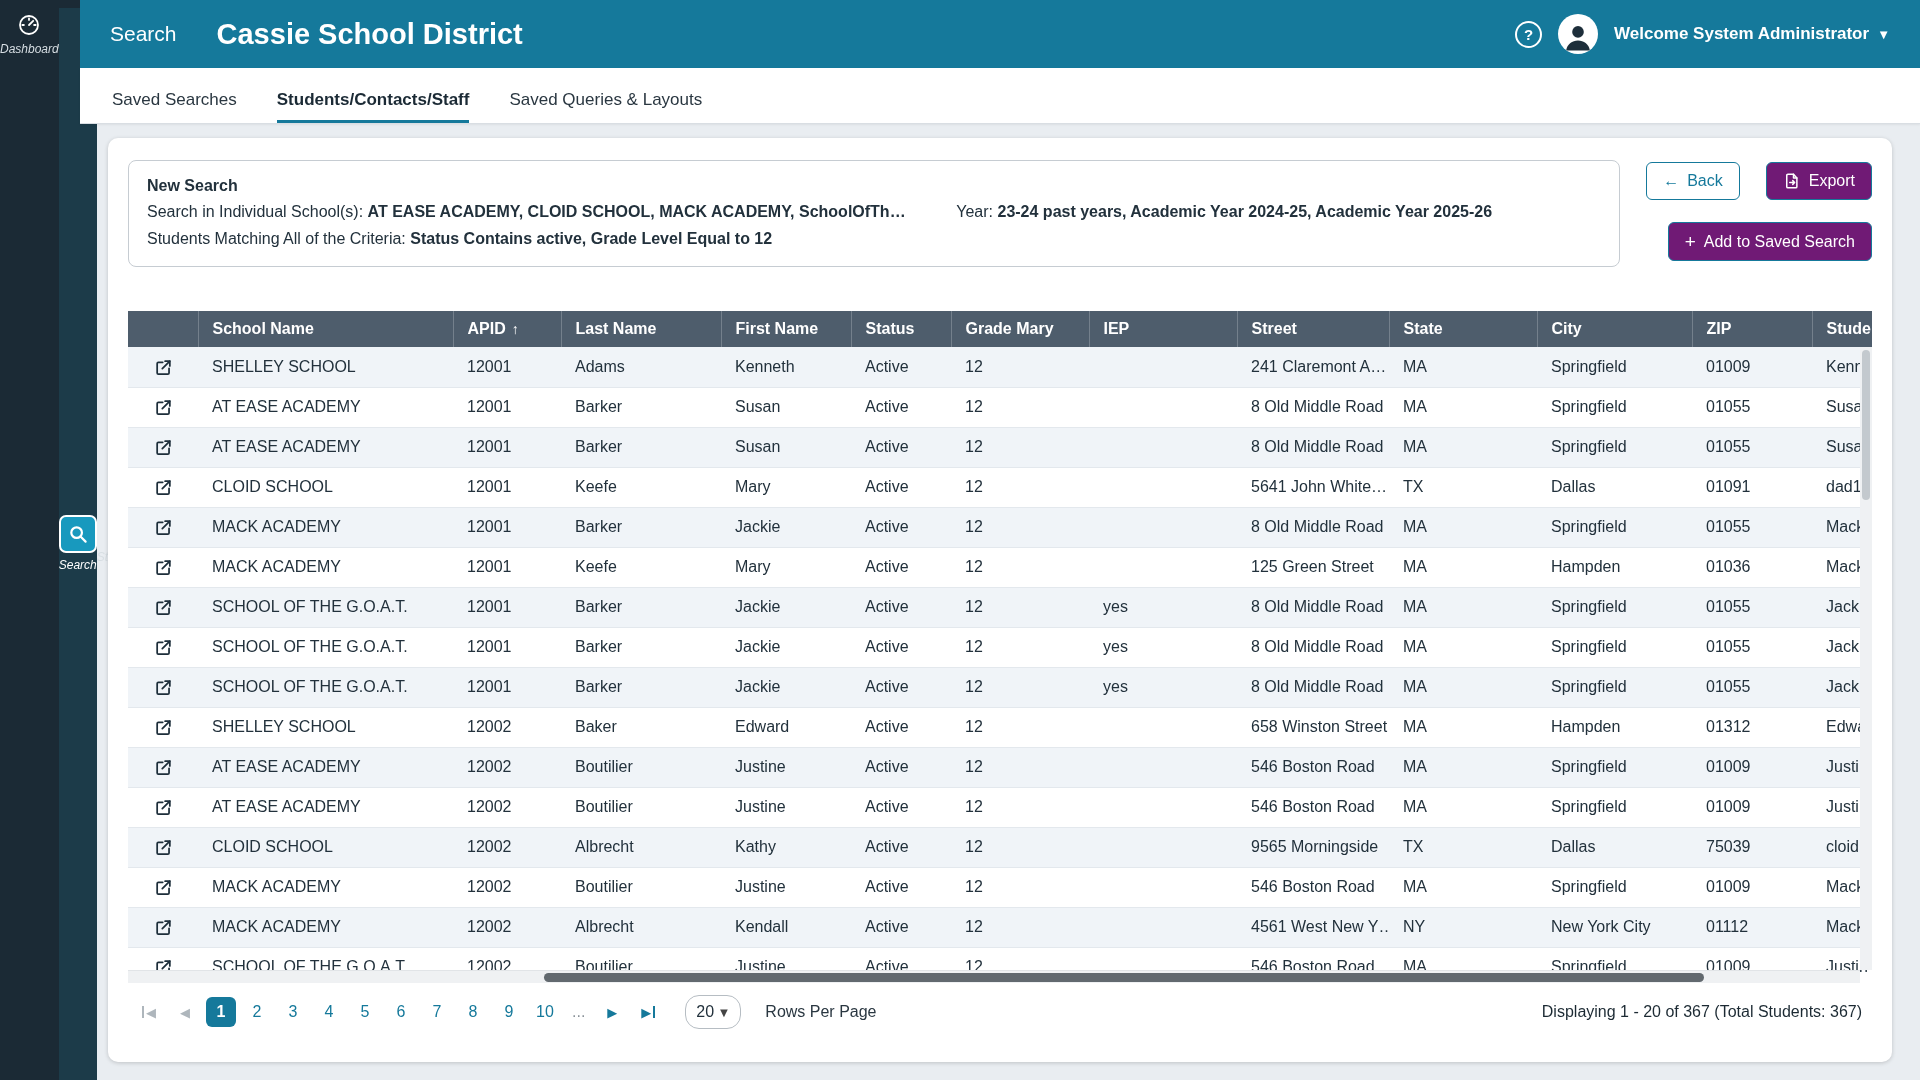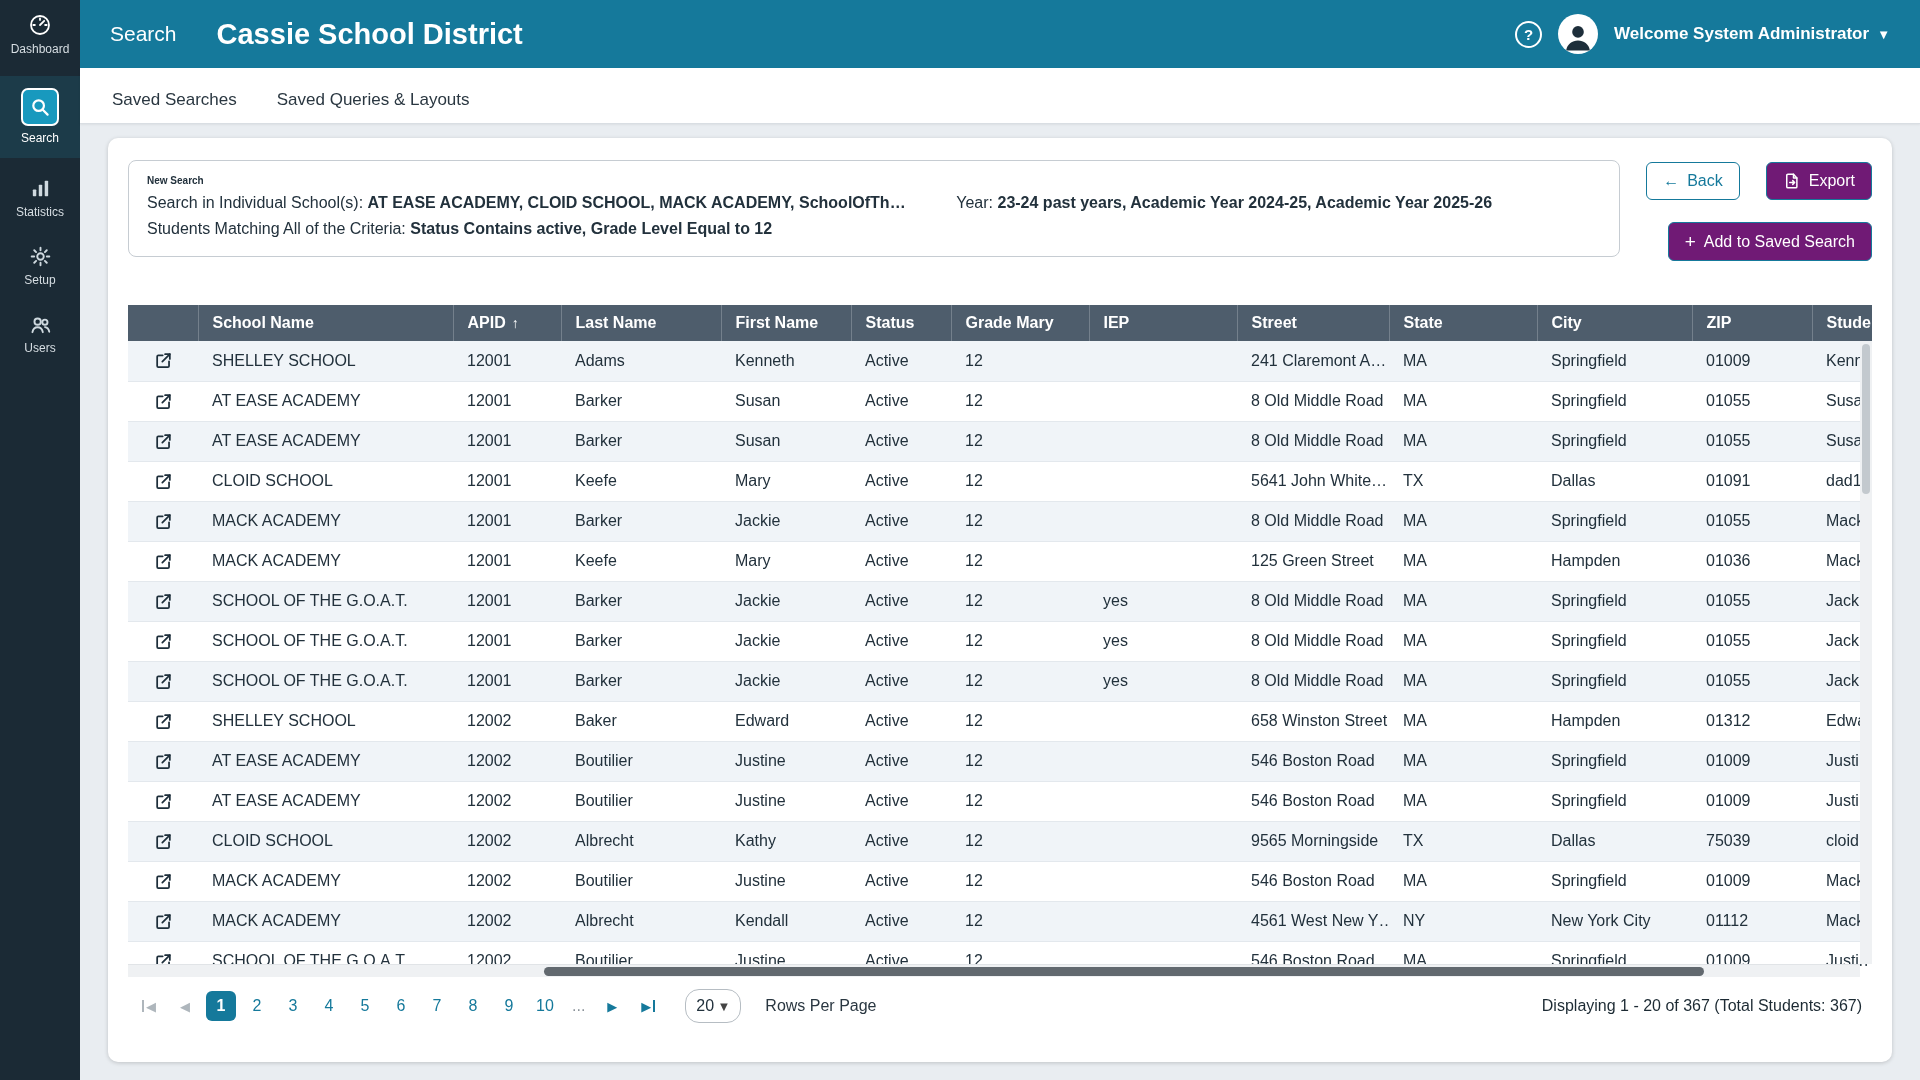--- a/index.html
+++ b/index.html
@@ -6,21 +6,21 @@
   html,body { width:1920px; height:1080px; }
   body {
     font-family: "Liberation Sans", sans-serif;
     background:#E9EDF1;
     display:flex;
     color:#22313C;
     overflow:hidden;
   }
 
   
-  .sidebar { width:80px; background:#1B2A35; display:flex; flex-direction:column; align-items:stretch; flex:0 0 80px; }
+  .sidebar { width:80px; background:#1B2A35; display:flex; flex-direction:row; align-items:stretch; flex:0 0 80px;font-style:italic; }
   .sb-item { display:flex; flex-direction:column; align-items:center; justify-content:center; gap:5px; padding:12px 0 13px; cursor:pointer; }
   .sb-item--dashboard { height:68px; padding:6px 0; }
   .sb-item.active { background:#1C3B49; }
   .sb-label { color:#D7DEE3; font-size:12px; }
   .sb-item.active .sb-label { color:#FFFFFF; }
   .sb-icon { width:24px; height:24px; display:flex; align-items:center; justify-content:center; }
   .sb-iconbox { width:38px; height:38px; background:#1899BE; border:2px solid #FFFFFF; border-radius:7px; display:flex; align-items:center; justify-content:center; }
 
   
   .content { flex:1; display:flex; flex-direction:column; min-width:0; }
@@ -39,21 +39,21 @@
   .tabbar { height:56px; background:#fff; border-bottom:1px solid #D9DEE3; display:flex; align-items:stretch; padding-left:32px; gap:40px; flex:0 0 56px; box-shadow:0 1px 2px rgba(0,0,0,.06); }
   .tab { display:flex; align-items:center; font-size:17px; color:#2A3741; border-bottom:3px solid transparent; padding-top:12px; cursor:pointer; }
   .tab.active { font-weight:700; color:#1B2A35; border-bottom-color:#15799B; }
 
   
   .main { flex:1; padding:14px 28px 18px; min-height:0; }
   .card { background:#fff; border-radius:10px; box-shadow:0 1px 4px rgba(0,0,0,.18); padding:22px 20px 6px; height:100%; display:flex; flex-direction:column; }
 
   .top-row { display:flex; align-items:flex-start; }
   .summary-box { flex:1; border:1px solid #C6CCD2; border-radius:8px; padding:12px 18px 14px; font-size:16px; line-height:1.65; margin-right:26px; }
-  .summary-title { font-weight:700; font-size:10px; }
+  .summary-title { font-weight:700; font-size:16px; }
   .sum-label { color:#22313C; }
   .sum-value { font-weight:700; }
   .sum-gap { display:inline-block; width:42px; }
 
   .actions-col { display:flex; flex-direction:column; align-items:flex-end; gap:22px; padding-top:2px; }
   .actions-row { display:flex; gap:26px; }
   .btn { display:inline-flex; align-items:center; gap:8px; font-size:16px; border-radius:6px; padding:9px 16px; cursor:pointer; font-family:inherit; border:1px solid #15799B; }
   .btn-outline { background:#fff; color:#15799B; }
   .btn-fill { background:#701a75; color:#fff; }
   .btn .plus { font-size:19px; font-weight:400; line-height:1; }
@@ -169,20 +169,23 @@
       <span class="welcome">
         <span>Welcome System Administrator</span>
         <span class="caret">▼</span>
       </span>
     </div>
   </header>
 
   <div class="tabbar">
     <div class="tab">
         <span>Saved Searches</span>
+      </div>
+    <div class="tab active">
+        <span>Students/Contacts/Staff</span>
       </div>
     <div class="tab">
         <span>Saved Queries &amp; Layouts</span>
       </div>
   </div>
 
   <main class="main">
     <div class="card">
 
       <div class="top-row">

